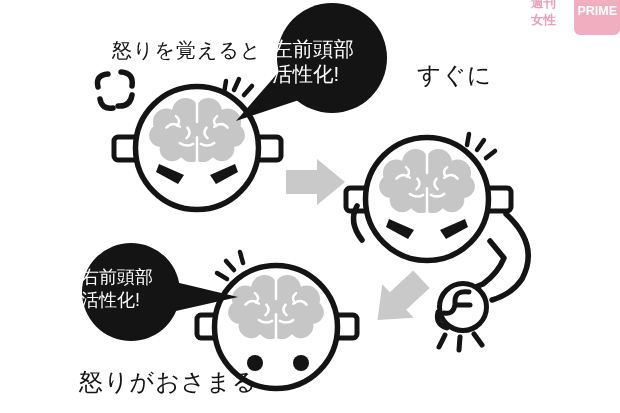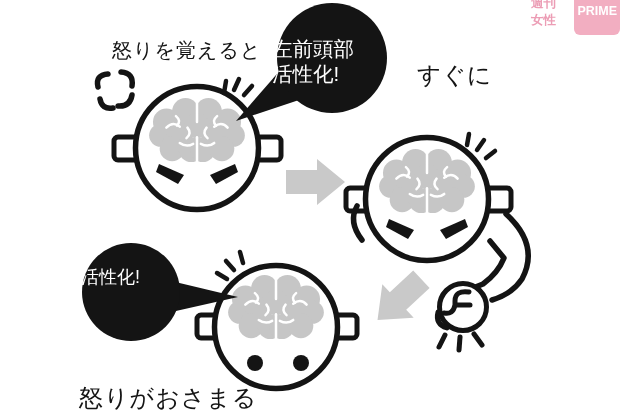--- a/index.html
+++ b/index.html
@@ -7,21 +7,21 @@
     position:relative;width:620px;height:413px;background:#fff;overflow:hidden;
     font-family:"Liberation Sans","DejaVu Sans",sans-serif;color:var(--ink,#141414);
   }
   .art{position:absolute;left:0;top:0;}
   .label{position:absolute;font-weight:500;white-space:nowrap;}
   .bubble-text{position:absolute;text-align:left;color:var(--bubble-text,#fff);font-weight:500;}
   .t1{left:112px;top:37px;font-size:20px;letter-spacing:1px;}
   .b1{left:272px;top:36px;width:120px;font-size:20.5px;line-height:25px;}
   .t2{left:389px;top:62px;font-size:23.5px;line-height:27px;letter-spacing:1px;margin-left:28px;}
   .b2{left:81px;top:266px;width:100px;font-size:18px;line-height:23px;}
-  .t3{left:79px;top:366px;font-size:24px;letter-spacing:1px;margin-top:16px;}
+  .t3{left:79px;top:366px;font-size:24px;letter-spacing:1px;}
   .goo{left:497px;top:321px;font-size:21px;letter-spacing:2px;}
   .watermark{position:absolute;left:531px;top:4px;height:15px;display:flex;align-items:center;font-size:12.5px;font-weight:bold;letter-spacing:0;gap:12px;}
   .wm-brand{color:var(--watermark-text-pink,#ec9db5);}
   .wm-badge{background:var(--watermark-pink,#f2aec1);color:#fff;padding:16px 3px;border-radius:6px;line-height:15px;}
   
   .ink-stroke{stroke:var(--ink,#141414);fill:none;stroke-linecap:round;stroke-linejoin:round;}
   .ink-fill{fill:var(--ink,#141414);}
   .white-fill-ink-stroke{fill:#fff;stroke:var(--ink,#141414);stroke-linejoin:round;}
   .brain-lobe{fill:var(--brain-gray,#c6c6c6);}
   .brain-line{stroke:#fff;stroke-width:2.6;fill:none;stroke-linecap:round;}
@@ -145,20 +145,21 @@
   <div class="bubble-text b1">
     <div>左前頭部</div>
     <div>活性化!</div>
   </div>
 
   <div class="label t2">
     <div>すぐに</div>
   </div>
 
   <div class="bubble-text b2">
+    <div>右前頭部</div>
     <div>活性化!</div>
   </div>
 
   <div class="label t3">怒りがおさまる</div>
 
 
   <div class="watermark">
     <span class="wm-brand">週刊女性</span>
       <span class="wm-badge">PRIME</span>
   </div>

